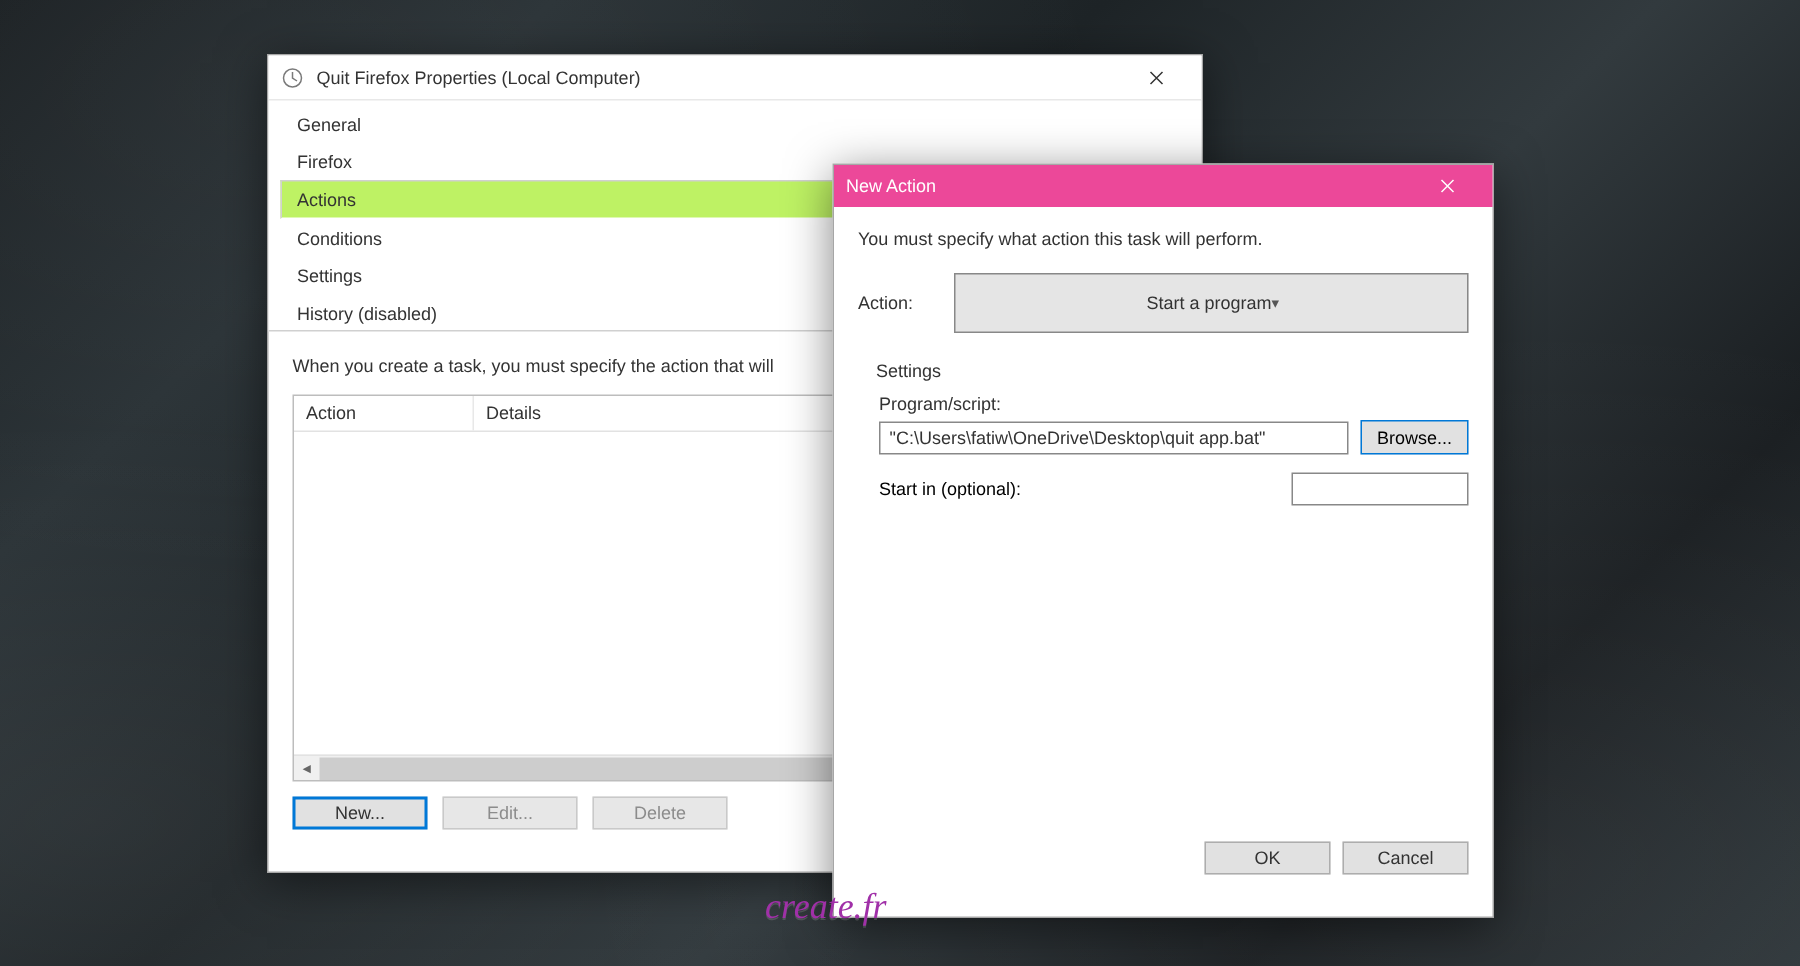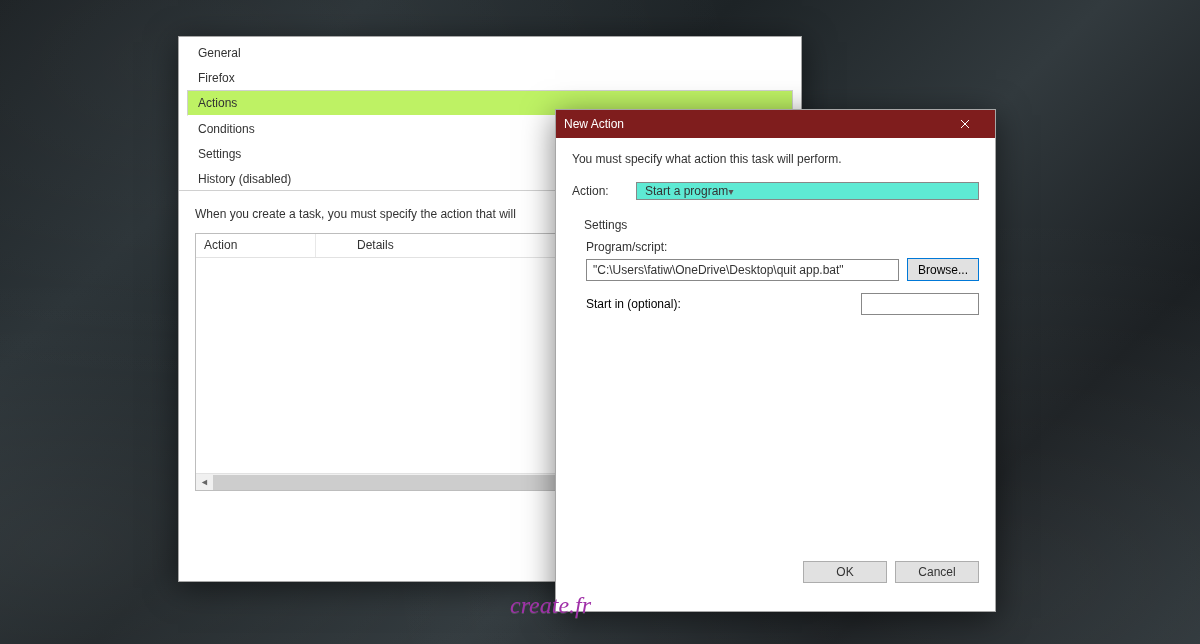--- a/index.html
+++ b/index.html
@@ -65,51 +65,50 @@
 
 .list-box {
   border:1px solid #bdbdbd;
   height: 258px;
   background:#fff;
   display:flex; flex-direction:column;
 }
 .list-header {
   display:flex; height:24px; border-bottom:1px solid #e2e2e2;
   background:#fff;
-  gap:33px;
 }
 .list-col { padding:4px 8px; border-right:1px solid #e8e8e8; font-size:12px; color:#333; }
 .list-col.action { width:120px; }
 .list-body { flex:1; }
 .hscroll { height:17px; background:#f0f0f0; border-top:1px solid #e2e2e2; display:flex; align-items:center; }
 .hscroll .sbtn { width:17px; height:15px; display:flex; align-items:center; justify-content:center; color:#666; font-size:9px; }
 .hscroll .track { flex:1; height:15px; background:#f0f0f0; position:relative; }
 .hscroll .thumb { position:absolute; left:0; top:0; height:15px; width:86%; background:#cdcdcd; }
 
 .button-row { display:flex; gap:10px; margin-top:10px; }
 .btn {
   background:#e1e1e1; border:1px solid #adadad; color:#333;
   padding: 3px 0; width:90px; text-align:center; cursor:pointer;
   font-size:12px;
 }
 .btn:disabled, .btn.disabled { color:#8c8c8c; border-color:#c9c9c9; background:#e7e7e7; }
 .btn.primary { border-color:#0078d7; box-shadow: inset 0 0 0 1px #0078d7; }
 
 
 .action-window { left: 555px; top: 109px; width: 441px; height: 503px; }
-.action-window .titlebar { background:#7f1d1d; color:#fff; border-bottom:none; height:28px; }
+.action-window .titlebar { background:#ec4899; color:#fff; border-bottom:none; height:28px; }
 .action-window .titlebar .title-text { color:#fff; }
 .action-window .close-x { color:#fff; }
 .action-body { padding: 14px 16px 28px 16px; display:flex; flex-direction:column; height: calc(100% - 28px); }
 .hint { color:#333; font-size:12px; margin-bottom:16px; }
 .row { display:flex; align-items:center; gap:10px; margin-bottom: 8px; }
 .row label { font-size:12px; color:#333; width:54px; }
 .select {
-  flex:1; border:1px solid #888; background:#5eead4; height:18px;
-  display:flex; align-items:center; justify-content:flex-start;
+  flex:1; border:1px solid #888; background:#e5e5e5; height:40px;
+  display:flex; align-items:center; justify-content:center;
   padding: 0 6px 0 8px; font-size:12px; color:#333; cursor:pointer;
 }
 .group { border:none; padding:4px 0 0 14px; }
 .group-title { color:#333; font-size:12px; margin: 6px 0 8px -2px; }
 .field-label { font-size:12px; color:#333; margin-bottom:4px; display:block; }
 .input { border:1px solid #888; height:22px; padding:2px 6px; font-size:12px; color:#333; background:#fff; font-family:inherit; }
 .path-row { display:flex; gap:8px; align-items:center; margin-bottom:12px; }
 .path-row .input { flex:1; }
 .smallbtn { border:1px solid #0078d7; background:#e1e1e1; padding:2px 10px; height:23px; font-size:12px; cursor:pointer; }
 .opt-row { display:flex; align-items:center; justify-content:space-between; margin-bottom:8px; }
@@ -123,20 +122,36 @@
   font-size:24px; text-shadow:0 1px 0 rgba(255,255,255,0.15);
 }
 .chev { font-size:10px; color:#555; }
 svg { display:block; }
 </style>
 </head>
 <body>
 <div class="bg-texture"></div>
 
 <div class="window props-window">
+  <div class="titlebar">
+    <span class="icon-slot">
+      <svg width="14" height="14" viewBox="0 0 14 14">
+          <circle cx="7" cy="7" r="6" fill="none" stroke="#7a7a7a" stroke-width="1"></circle>
+          <path d="M7 3 L7 7 L10 9" stroke="#7a7a7a" stroke-width="1" fill="none"></path>
+        </svg>
+    </span>
+    <span class="title-text">Quit Firefox Properties (Local Computer)</span>
+    <div class="winctrls">
+      <div class="winbtn close">
+        <svg width="10" height="10" viewBox="0 0 10 10">
+            <path d="M1 1 L9 9 M9 1 L1 9" stroke="#333" stroke-width="1"></path>
+          </svg>
+      </div>
+    </div>
+  </div>
 
   <div class="tabstrip">
     <div class="tab">General</div>
     <div class="tab">Firefox</div>
     <div class="tab active">Actions</div>
     <div class="tab">Conditions</div>
     <div class="tab">Settings</div>
     <div class="tab">History (disabled)</div>
   </div>
 
@@ -151,20 +166,25 @@
       <div class="list-body"></div>
       <div class="hscroll">
         <div class="sbtn">◄</div>
         <div class="track">
             <div class="thumb"></div>
           </div>
         <div class="sbtn">►</div>
       </div>
     </div>
 
+    <div class="button-row">
+      <button class="btn primary">New...</button>
+      <button class="btn disabled">Edit...</button>
+      <button class="btn disabled">Delete</button>
+    </div>
   </div>
 </div>
 
 <div class="window action-window">
   <div class="titlebar">
     <span class="title-text">New Action</span>
     <div class="winctrls">
       <div class="winbtn close">
         <svg class="close-x" width="10" height="10" viewBox="0 0 10 10">
             <path d="M1 1 L9 9 M9 1 L1 9" stroke="#fff" stroke-width="1"></path>

